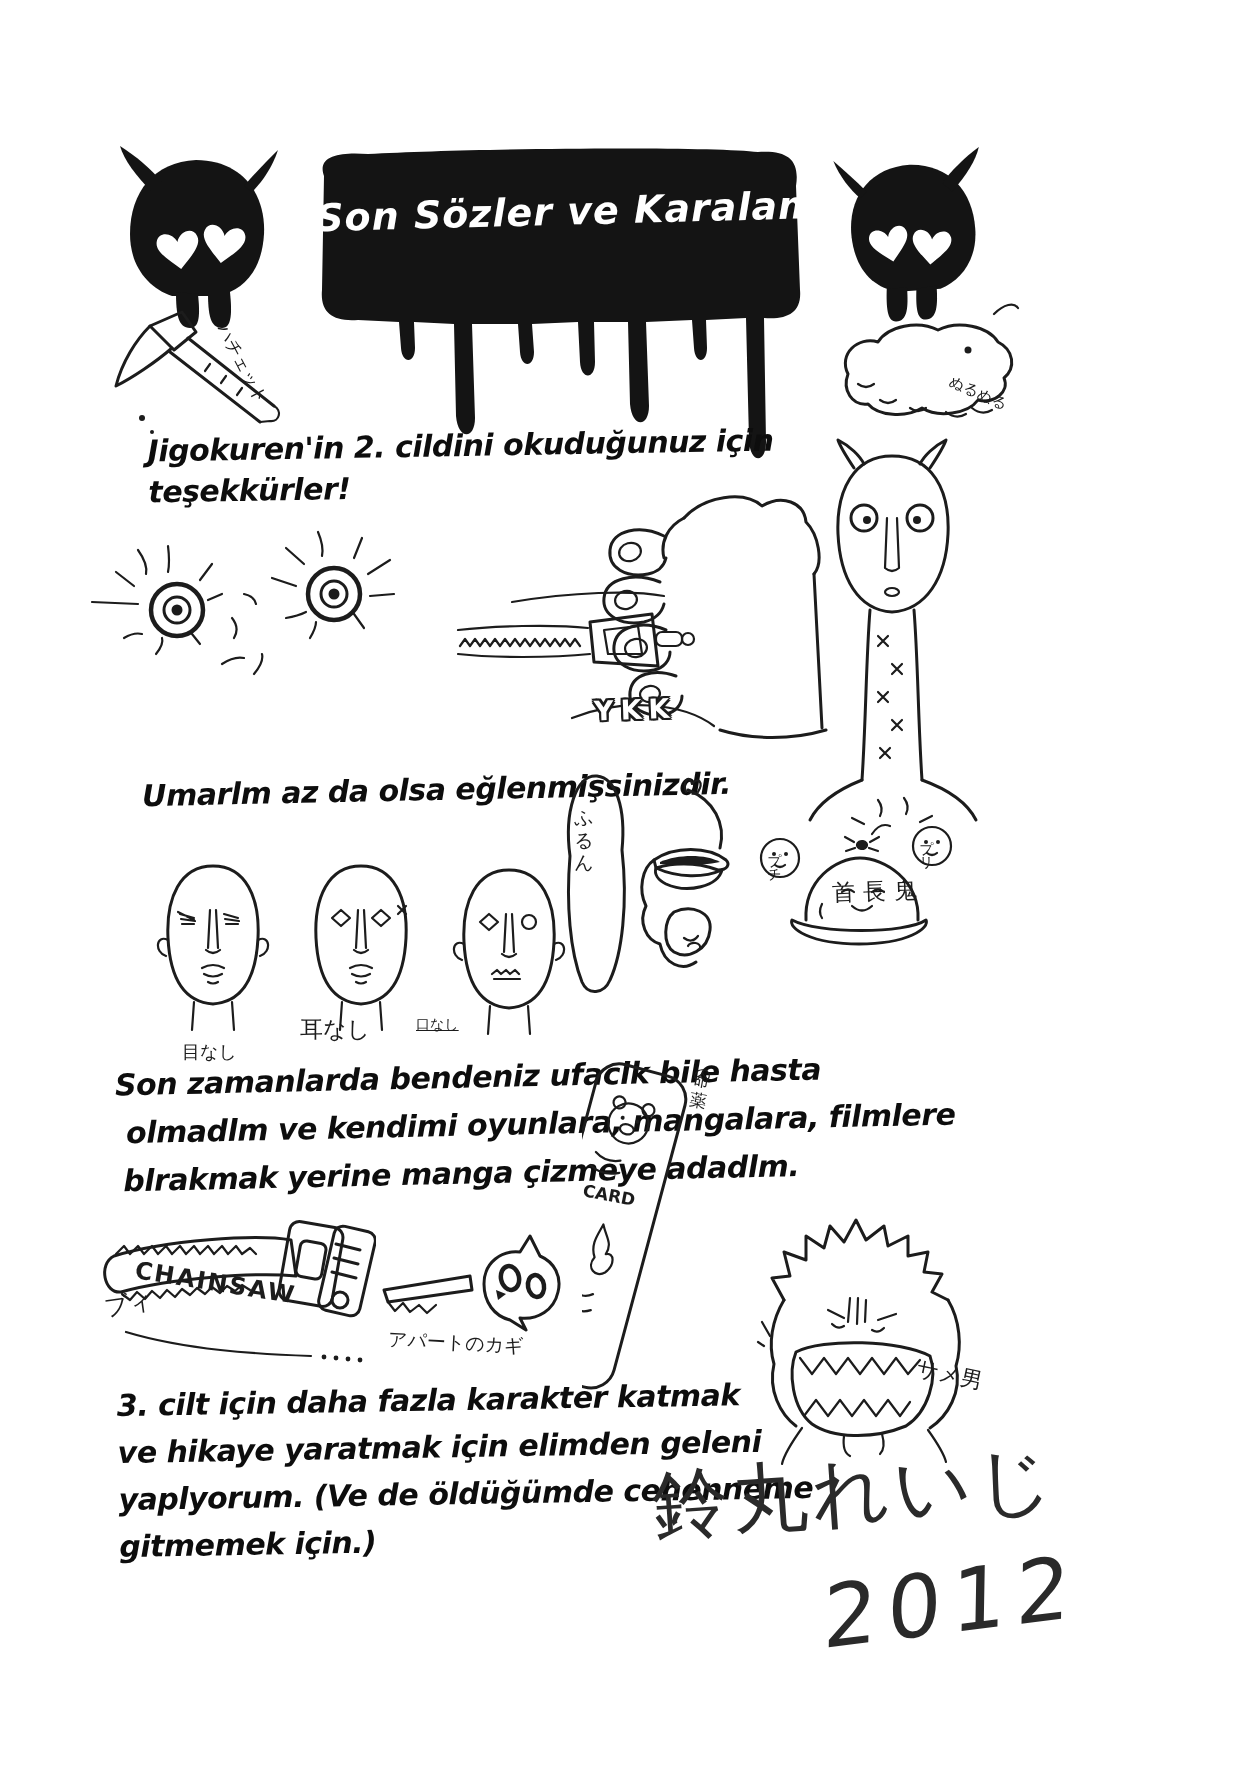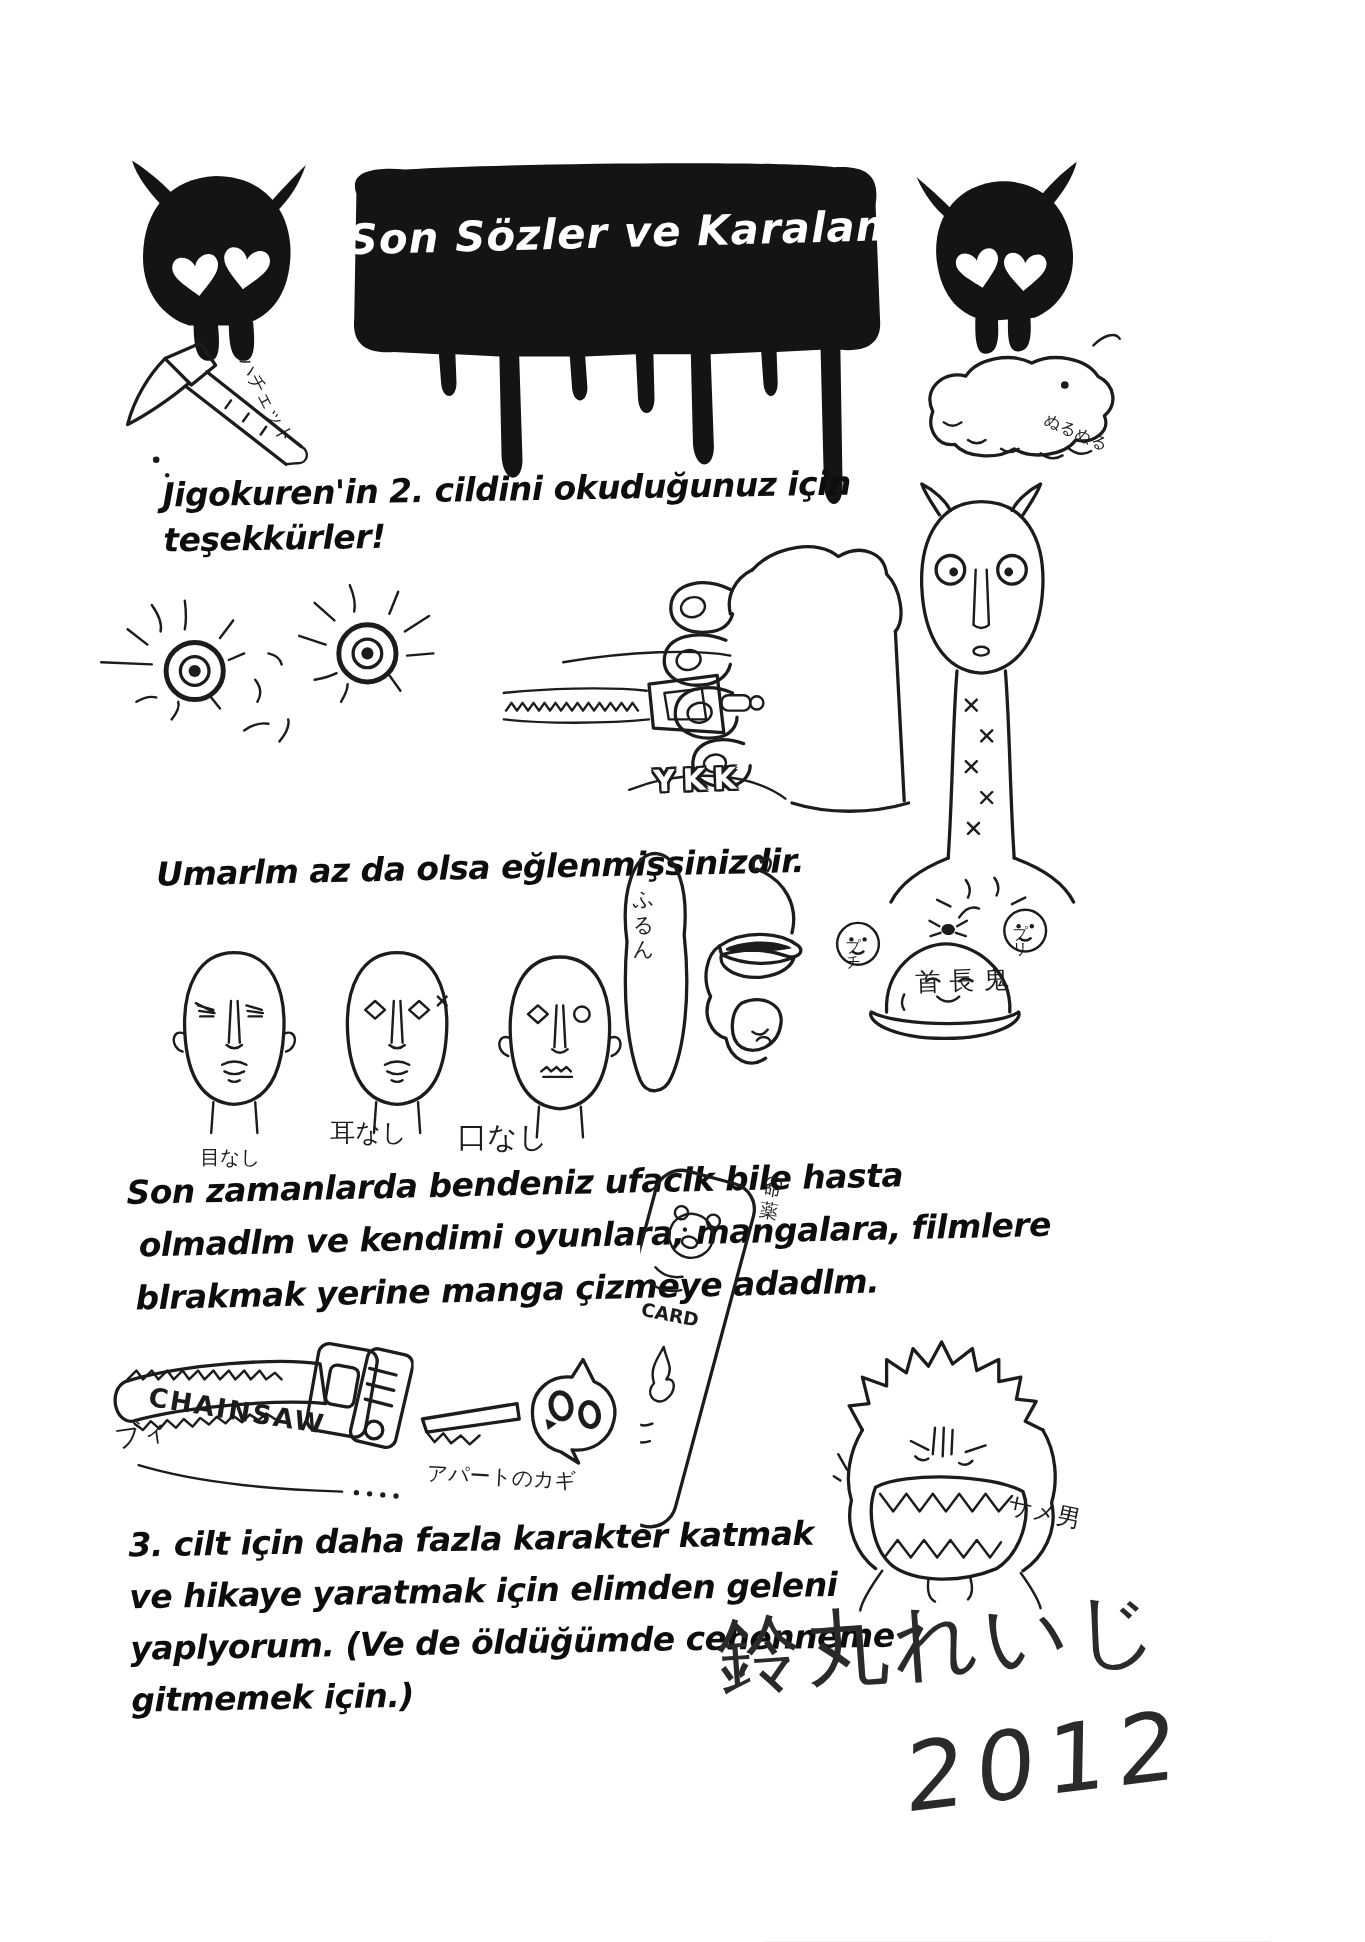--- a/index.html
+++ b/index.html
@@ -169,21 +169,21 @@
       <path class="line thin" d="M20,88 C8,82 6,100 18,104 M110,88 C122,82 124,100 112,104"></path>
       <path class="line thin" d="M36,66 l9,-8 9,8 -9,8 Z"></path>
       <circle class="line thin" cx="85" cy="66" r="7"></circle>
       <path class="line thin" d="M62,58 L60,96 M68,58 L70,96 M58,98 Q65,104 72,98"></path>
       <path class="line thin" d="M48,118 l5,-4 4,4 5,-4 4,4 5,-4 4,4 M50,123 l26,0"></path>
       <path class="line thin" d="M46,150 L44,178 M84,150 L86,178"></path>
     </g>
   </svg>
   <div class="abs jl" style="left:182px;top:1040px;font-size:18px;">目なし</div>
   <div class="abs jl" style="left:300px;top:1014px;font-size:23px;">耳なし</div>
-  <div class="abs jl" style="left:416px;top:1016px;font-size:27px;">口なし</div>
+  <div class="abs jl" style="left:416px;top:1016px;font-size:14px;text-decoration:underline;">口なし</div>
 
   <svg class="abs" style="left:552px;top:764px;" width="85" height="240" viewBox="0 0 85 240">
     <path class="line" d="M45,12 C64,14 74,44 70,86 C76,140 70,190 58,216 C52,230 36,232 30,218 C18,188 14,140 18,92 C12,48 24,10 45,12 Z"></path>
   </svg>
   <div class="abs jl vert" style="left:572px;top:798px;font-size:19px;height:110px;">ふるん</div>
 
   <svg class="abs" style="left:626px;top:772px;" width="115" height="235" viewBox="0 0 115 235">
     <path class="line thin" d="M60,20 C56,8 64,2 66,12 C72,4 78,10 72,20"></path>
     <path class="line" d="M62,18 C88,28 100,52 94,76"></path>
     <path class="line" d="M28,88 C48,74 82,74 100,88 C104,92 102,98 92,98 C70,90 50,90 30,96 Z"></path>

